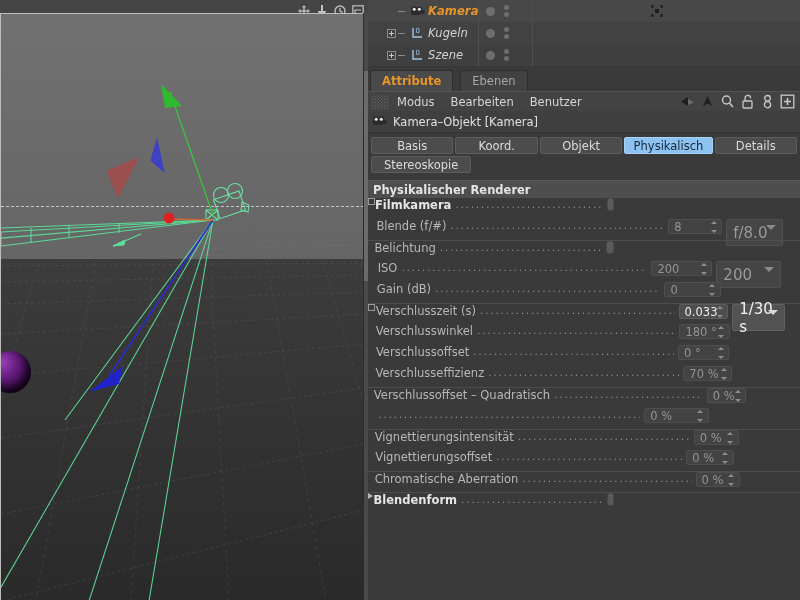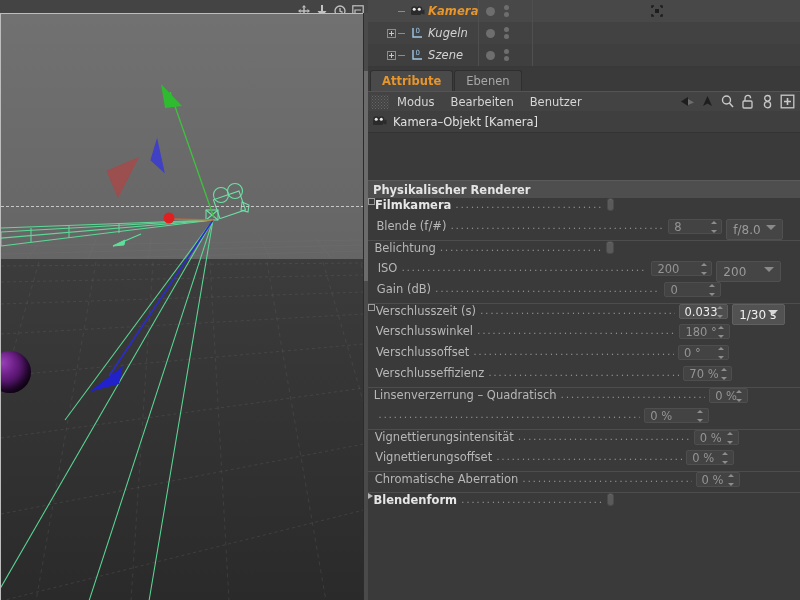--- a/index.html
+++ b/index.html
@@ -90,21 +90,21 @@
   }
   .dot-big { width:9px; height:9px; border-radius:50%; background:#6e6e6e; }
   .dot-col { display:flex; flex-direction:column; gap:2px; }
   .dot-sm { width:5px; height:5px; border-radius:50%; background:#6e6e6e; }
   .tagbox { position:absolute; left:172px; top:5px; width:12px; height:12px; }
 
   
   #tabstrip {
     position:absolute; left:0; top:68px; width:432px; height:23px;
     background:#3a3a3a;
-    display:flex; align-items:flex-end; padding-left:2px; gap:1px;
+    display:flex; align-items:flex-end; padding-left:2px; gap:7px;
   }
   .ptab {
     height:21px; padding:0 11px; display:flex; align-items:center;
     font-size:11.5px; color:#a8a8a8; background:#414141;
     border-top-left-radius:3px; border-top-right-radius:3px;
     border:1px solid #2f2f2f; border-bottom:none;
   }
   .ptab.active { background:#4a4a4a; color:#e8962a; font-weight:bold; }
 
   
@@ -198,24 +198,24 @@
   }
   .pfield.on { background:#4e4e4e; border-color:#5c5c5c; color:#ececec; }
   .spin {
     position:absolute; right:4px; top:1px; width:7px; height:12px;
     display:flex; flex-direction:column; justify-content:space-between; align-items:center;
   }
   .spin i { display:block; width:0;height:0;border-left:3px solid transparent;border-right:3px solid transparent; }
   .spin i.u { border-bottom:3px solid #8d8d8d; }
   .spin i.d { border-top:3px solid #8d8d8d; }
   .pselect {
-    position:relative; height:21px;
+    position:relative; height:27px;
     background:#454545; border:1px solid #505050; border-radius:2px;
     display:flex; align-items:center; padding-left:6px;
-    color:#9a9a9a; font-size:12px;
+    color:#9a9a9a; font-size:15px;
   }
   .pselect.on { background:#525252; border-color:#606060; color:#f0f0f0; }
   .pselect .caret {
     position:absolute; right:6px; top:5px;
     width:0;height:0;border-left:5px solid transparent;border-right:5px solid transparent;
     border-top:5px solid #8a8a8a;
   }
   .pselect.on .caret { border-top-color:#d8d8d8; }
   .colgap { width:4px; flex:0 0 4px; }
 </style>
@@ -509,20 +509,32 @@
           <circle cx="3.2" cy="3.2" r="3" fill="#2b2b2b"></circle>
             <circle cx="8.3" cy="3.2" r="3" fill="#2b2b2b"></circle>
           <circle cx="3.2" cy="3.2" r="1.5" fill="#e9e9e9"></circle>
             <circle cx="8.3" cy="3.2" r="1.5" fill="#e9e9e9"></circle>
           <polygon points="10,5 13.5,3.4 13.5,8.6 10,7.4" fill="#2b2b2b"></polygon>
         </svg>
       </span>
       <span>Kamera–Objekt [Kamera]</span>
     </div>
 
+    <div id="attrtabs">
+      <div class="atrow">
+        <div class="atab" style="flex:1">Basis</div>
+        <div class="atab" style="flex:1">Koord.</div>
+        <div class="atab" style="flex:1">Objekt</div>
+        <div class="atab active" style="flex:1.1">Physikalisch</div>
+        <div class="atab" style="flex:1">Details</div>
+      </div>
+      <div class="atrow">
+        <div class="atab">Stereoskopie</div>
+      </div>
+    </div>
 
     <div id="sectitle">Physikalischer Renderer</div>
 
     <div id="params">
         <div class="prow">
           <span class="plead">
             <span class="sqbox"></span>
           </span>
           <span class="plabel bold">Filmkamera</span>
           <span class="pdots">............................................................</span>
@@ -645,21 +657,21 @@
               <i class="u"></i>
               <i class="d"></i>
             </span>
           </span>
           <span class="colgap"></span>
           <span style="width: 78px;"></span>
           <span style="width: 24px;"></span>
         </div>
         <div class="prow sep">
           <span class="plead"></span>
-          <span class="plabel">Linsenverzerrung – Quadratisch</span>
+          <span class="plabel">Verschlussoffset – Quadratisch</span>
           <span class="pdots">............................................................</span>
           <span class="pfield" style="width: 74px;">
             <span>0 %</span>
             <span class="spin">
               <i class="u"></i>
               <i class="d"></i>
             </span>
           </span>
           <span class="colgap"></span>
           <span style="width: 78px;"></span>

